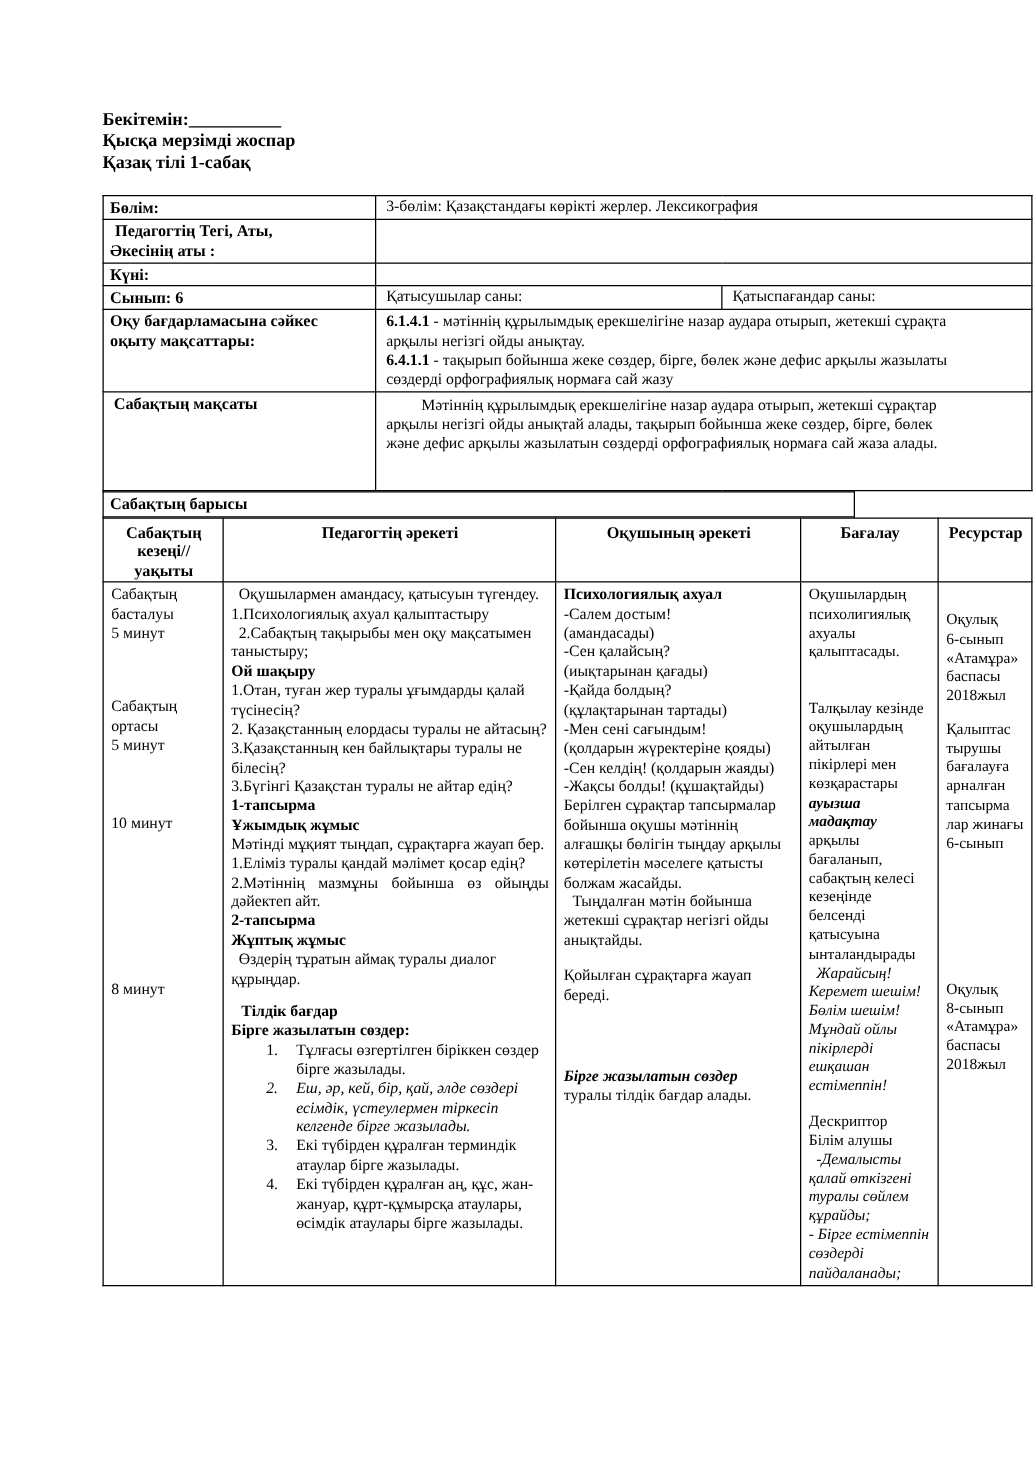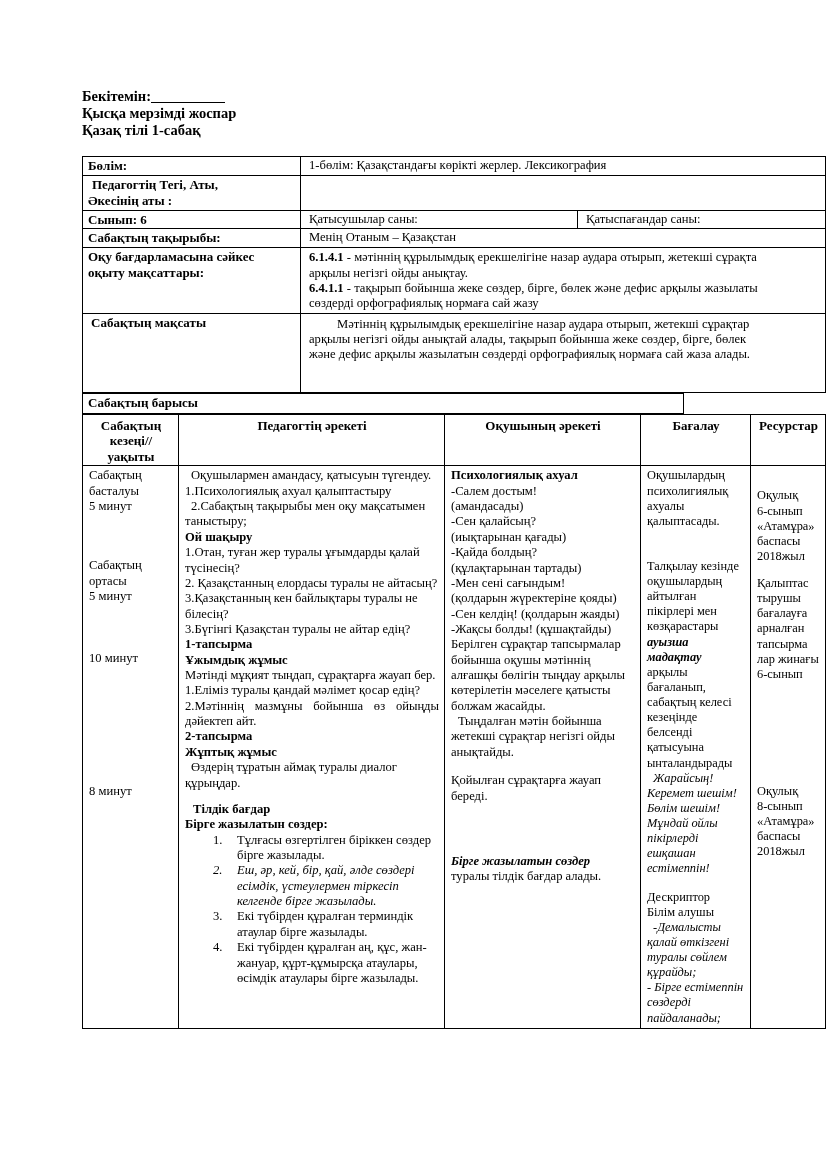--- a/index.html
+++ b/index.html
@@ -166,37 +166,37 @@
 
   <table class="info-table">
     <colgroup>
       <col style="width:218px">
       <col style="width:277px">
       <col style="width:248px">
     </colgroup>
     <tbody>
       <tr>
         <td class="lbl">Бөлім:</td>
-        <td class="val" colspan="2">1-бөлім: Қазақстандағы көрікті жерлер. Лексикография</td>
+        <td class="val" colspan="2">3-бөлім: Қазақстандағы көрікті жерлер. Лексикография</td>
       </tr>
       <tr>
         <td class="lbl" style="padding-left:9px;">
           <span>Педагогтің Тегі, Аты,</span><br>
           <span style="display:inline-block;margin-left:-4px;">Әкесінің аты :</span>
         </td>
         <td class="val" colspan="2"></td>
       </tr>
       <tr>
+        <td class="lbl">Күні:</td>
+        <td class="val" colspan="2"></td>
+      </tr>
+      <tr>
         <td class="lbl">Сынып:  6</td>
         <td class="val">Қатысушылар саны:</td>
         <td class="val">Қатыспағандар саны:</td>
-      </tr>
-      <tr>
-        <td class="lbl">Сабақтың тақырыбы:</td>
-        <td class="val" colspan="2">Менің Отаным – Қазақстан</td>
       </tr>
       <tr>
         <td class="lbl">
           <span>Оқу бағдарламасына сәйкес</span><br>
           <span>оқыту мақсаттары:</span>
         </td>
         <td class="val goals-cell" colspan="2">
           <p class="nowrap-clip">
             <span class="b">6.1.4.1</span>
             <span>- мәтіннің құрылымдық ерекшелігіне назар аудара отырып, жетекші сұрақта</span>

